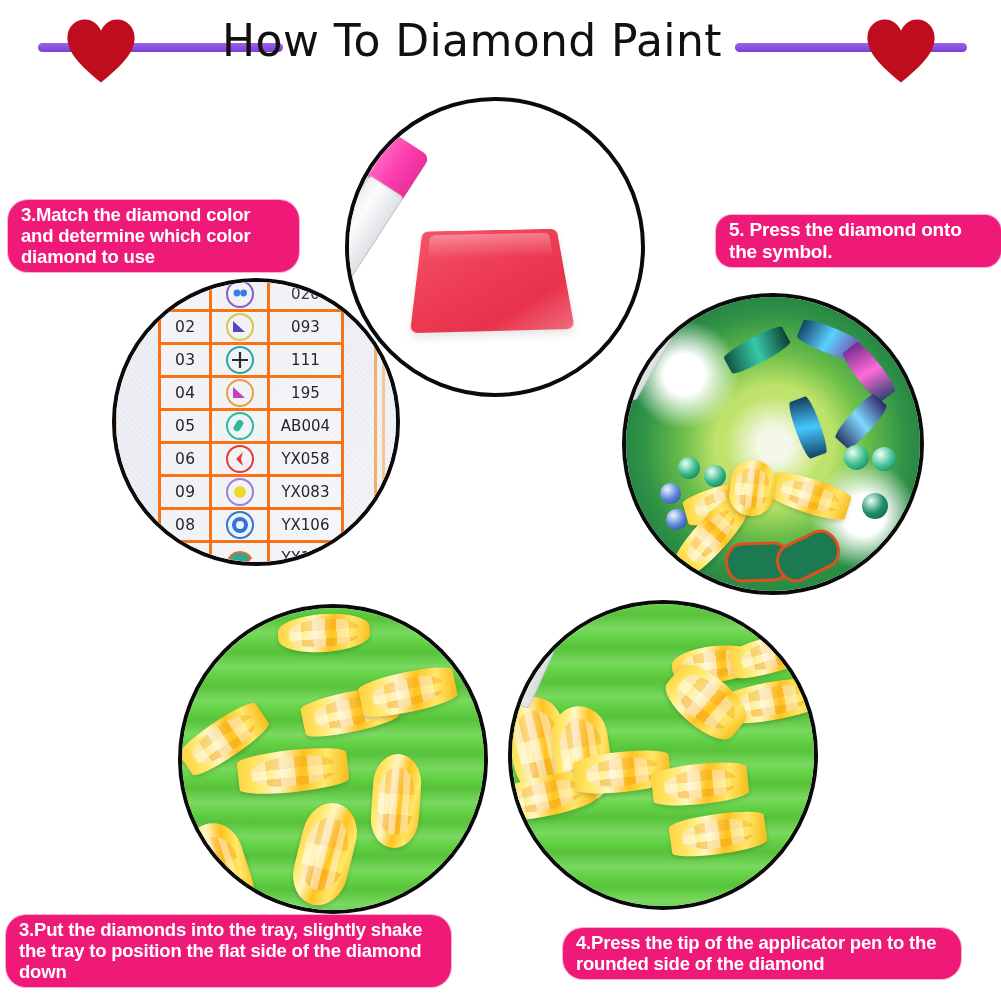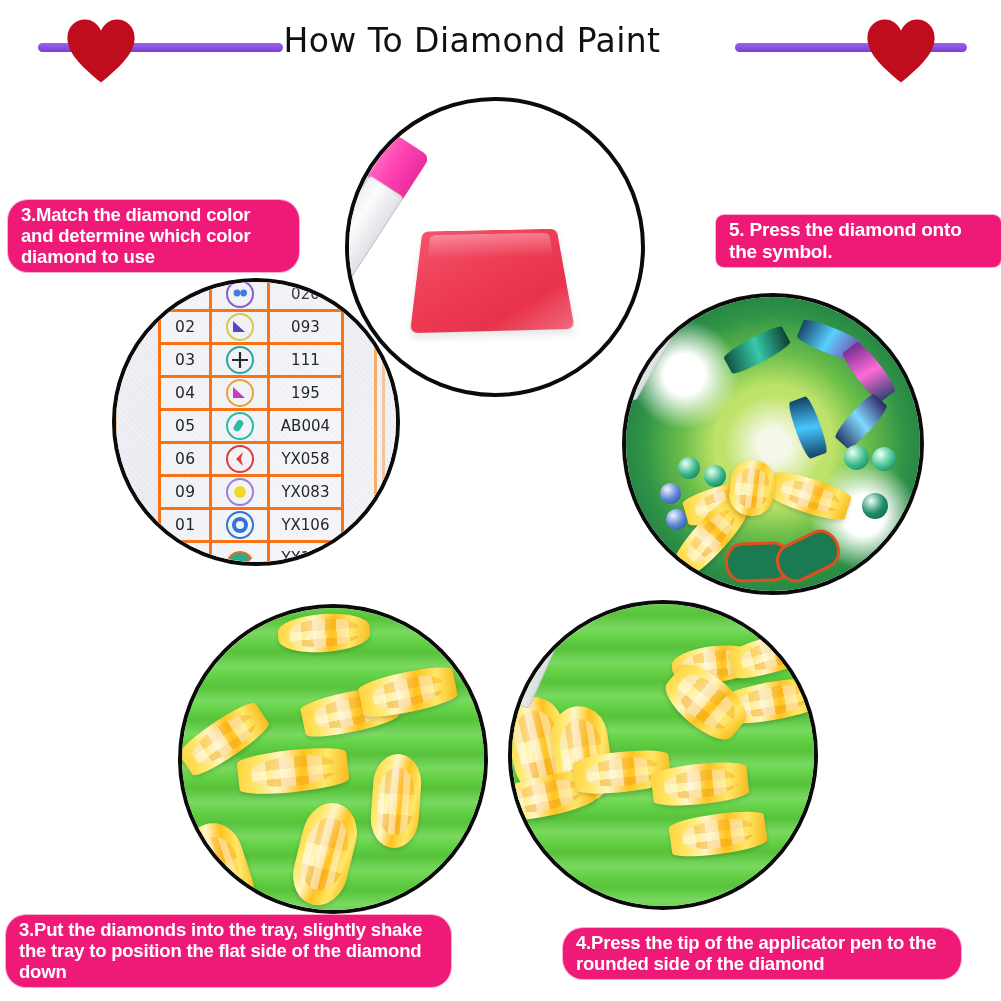--- a/index.html
+++ b/index.html
@@ -16,35 +16,35 @@
     background:linear-gradient(180deg,#9a63e8 0%,#8a4fe0 55%,#7a3fd0 100%);
   }
   .hdr-line.left{left:38px;top:43px;width:245px;}
   .hdr-line.right{left:735px;top:43px;width:232px;}
   .heart{position:absolute;width:70px;height:66px;}
   .heart.left{left:66px;top:18px;}
   .heart.right{left:866px;top:18px;}
   .page-title{
     position:absolute;left:0;top:18px;width:944px;text-align:center;
     font-family:"DejaVu Sans","Liberation Sans",sans-serif;
-    font-size:33px;letter-spacing:.4px;color:#111;font-weight:400;
+    font-size:44px;letter-spacing:.4px;color:#111;font-weight:400;
     line-height:46px;
   }
 
   
   .pill{
     position:absolute;background:#ef1a78;color:#fff;border-radius:17px;
     padding:4px 13px 5px 13px;font-weight:bold;line-height:1.14;
     font-family:"Liberation Sans","DejaVu Sans",sans-serif;
     box-shadow:0 0 0 1px rgba(239,26,120,.35);
     letter-spacing:-.2px;
   }
   #pill1{left:170px;top:97px;font-size:18px;width:228px;}
   #pill2{left:8px;top:200px;font-size:18.5px;width:265px;border-radius:20px;}
-  #pill5{left:716px;top:215px;font-size:19px;width:259px;border-radius:8px;}
+  #pill5{left:716px;top:215px;font-size:19px;width:259px;border-radius:16px;}
   #pill3{left:6px;top:915px;font-size:18.5px;width:419px;border-radius:20px;}
   #pill4{left:563px;top:928px;font-size:18.5px;width:372px;border-radius:20px;}
 
   
   .circ{
     position:absolute;border-radius:50%;overflow:hidden;
     border:4px solid #0b0b0b;background:#fff;
   }
 
   
@@ -268,21 +268,21 @@
                 <span class="sym-ring" style="border: 2px solid rgb(156, 127, 212);">
                   <svg width="18" height="18" viewBox="0 0 18 18">
                     <circle cx="9" cy="9" r="6" fill="#f2d829"></circle>
                   </svg>
                 </span>
               </span>
             </td>
             <td class="num">YX083</td>
           </tr>
           <tr>
-            <td class="code">01</td>
+            <td class="code">08</td>
             <td class="sym">
               <span class="symwrap">
                 <span class="sym-ring" style="border: 2px solid rgb(47, 116, 216);">
                   <svg width="18" height="18" viewBox="0 0 18 18">
                     <circle cx="9" cy="9" r="6" fill="none" stroke="#2f74d8" stroke-width="4"></circle>
                   </svg>
                 </span>
               </span>
             </td>
             <td class="num">YX106</td>

